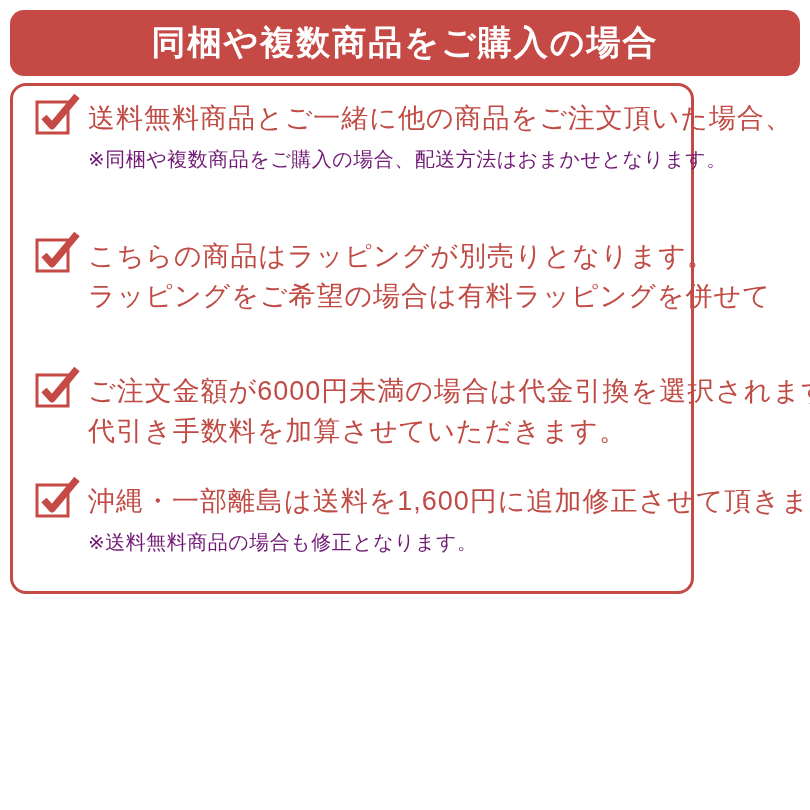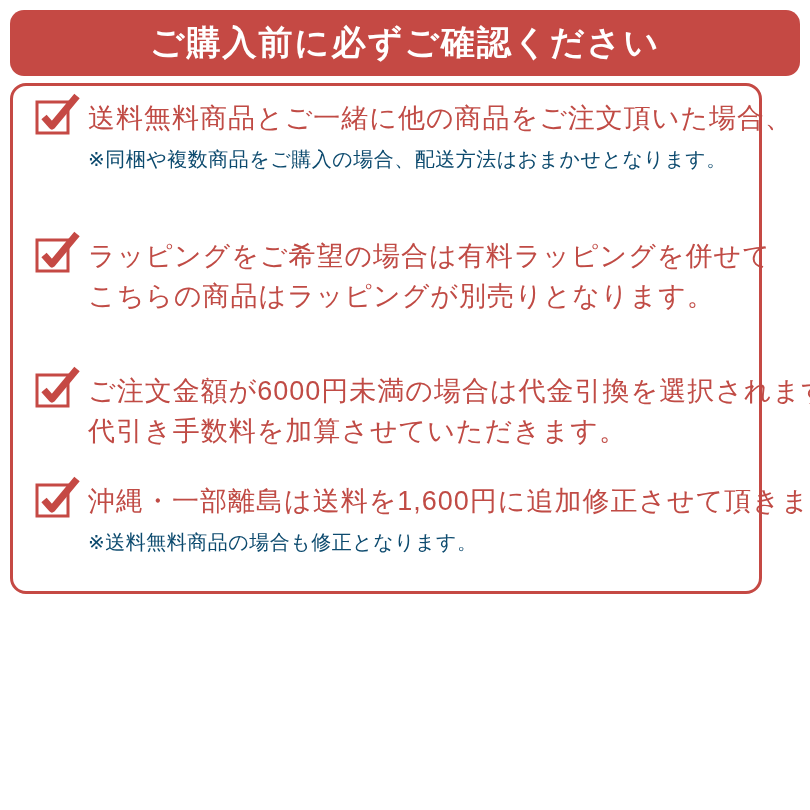--- a/index.html
+++ b/index.html
@@ -25,21 +25,21 @@
   .header-title {
     color: #ffffff;
     font-size: 34px;
     font-weight: bold;
     letter-spacing: 2px;
     white-space: nowrap;
   }
   .notice-box {
     position: absolute;
     left: 10px; top: 83px;
-    width: 752px; height: 511px;
+    width: 684px; height: 511px;
     background: #ffffff;
     border: 3px solid #c54944;
     border-radius: 16px;
   }
   .notice-item {
     position: absolute;
     left: 22px;
     display: flex;
     align-items: flex-start;
   }
@@ -58,32 +58,32 @@
     font-size: 27px;
     line-height: 40px;
     color: #c04b45;
     letter-spacing: 1px;
     white-space: nowrap;
   }
   .note-line {
     font-size: 20px;
     line-height: 26px;
     margin-top: 8px;
-    color: #0c4a6e;
+    color: #701a75;
     letter-spacing: 0.5px;
     white-space: nowrap;
   }
 </style>
 </head>
 <body>
 
 <div class="canvas">
 
   <div class="header-banner">
-    <span class="header-title">ご購入前に必ずご確認ください</span>
+    <span class="header-title">同梱や複数商品をご購入の場合</span>
   </div>
 
   <div class="notice-box">
 
     <div class="notice-item item-1">
       <svg class="checkbox-icon" viewBox="0 0 46 44" xmlns="http://www.w3.org/2000/svg">
         <rect x="2" y="11" width="31" height="31" fill="none" stroke="#c54944" stroke-width="3"></rect>
         <path d="M9 26 L17 35 L42 5" fill="none" stroke="#c54944" stroke-width="7" stroke-linecap="butt" stroke-linejoin="round"></path>
       </svg>
       <div>
@@ -91,22 +91,22 @@
         <div class="note-line">※同梱や複数商品をご購入の場合、配送方法はおまかせとなります。</div>
       </div>
     </div>
 
     <div class="notice-item item-2">
       <svg class="checkbox-icon" viewBox="0 0 46 44" xmlns="http://www.w3.org/2000/svg">
         <rect x="2" y="11" width="31" height="31" fill="none" stroke="#c54944" stroke-width="3"></rect>
         <path d="M9 26 L17 35 L42 5" fill="none" stroke="#c54944" stroke-width="7" stroke-linecap="butt" stroke-linejoin="round"></path>
       </svg>
       <div>
+        <div class="main-line">こちらの商品はラッピングが別売りとなります。</div>
         <div class="main-line">ラッピングをご希望の場合は有料ラッピングを併せて</div>
-        <div class="main-line">こちらの商品はラッピングが別売りとなります。</div>
       </div>
     </div>
 
     <div class="notice-item item-3">
       <svg class="checkbox-icon" viewBox="0 0 46 44" xmlns="http://www.w3.org/2000/svg">
         <rect x="2" y="11" width="31" height="31" fill="none" stroke="#c54944" stroke-width="3"></rect>
         <path d="M9 26 L17 35 L42 5" fill="none" stroke="#c54944" stroke-width="7" stroke-linecap="butt" stroke-linejoin="round"></path>
       </svg>
       <div>
         <div class="main-line">ご注文金額が6000円未満の場合は代金引換を選択されますと</div>

